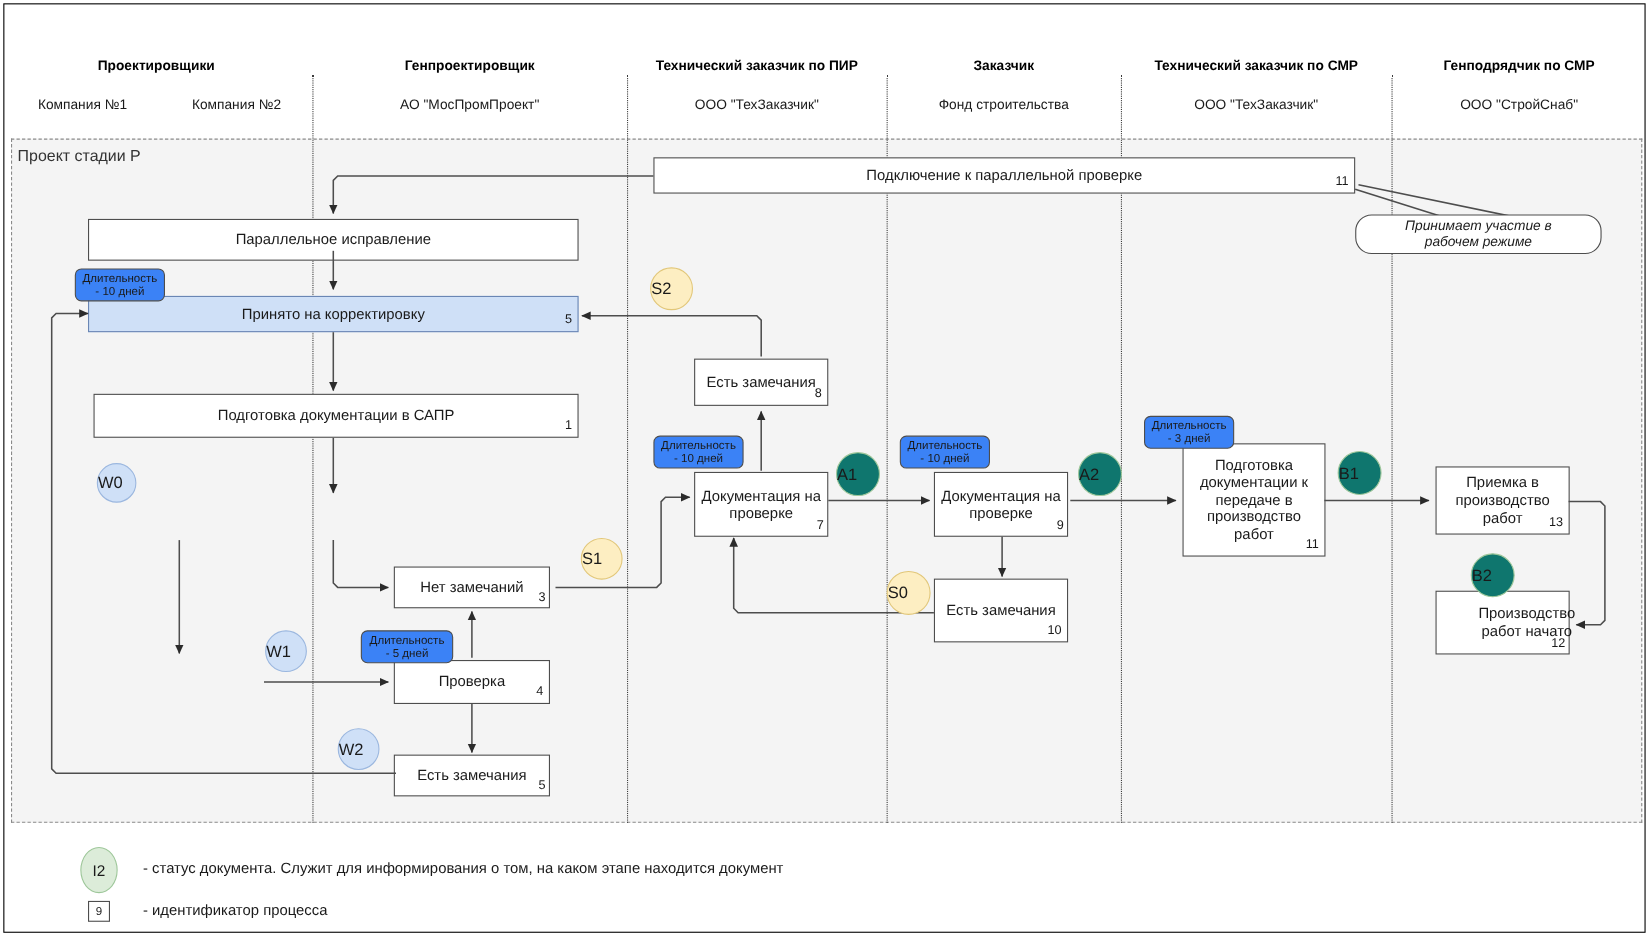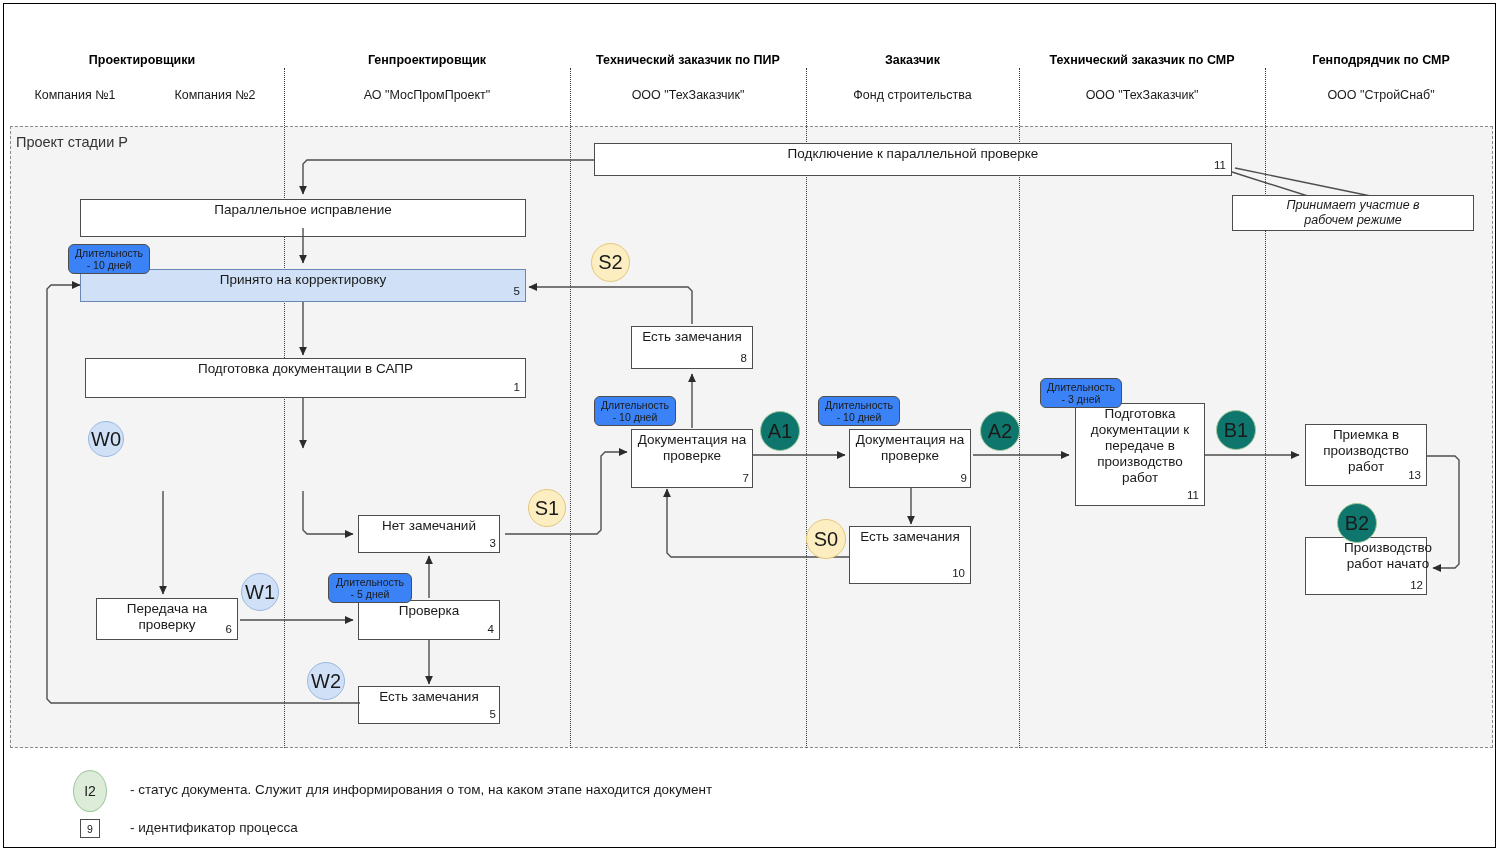--- a/index.html
+++ b/index.html
@@ -69,20 +69,21 @@
     color: #333333;
   }
   .node {
     position: absolute;
     box-sizing: border-box;
     border: 1.2px solid #4d4d4d;
     background: #ffffff;
     color: #1a1a1a;
     font-size: 13.5px;
     display: flex;
+    align-items: center;
     justify-content: center;
     text-align: center;
     line-height: 1.18;
     padding: 2px 4px;
   }
   .node.highlight {
     background: #cfe0f7;
     border-color: #6a86b4;
   }
   .node .num {
@@ -108,22 +109,22 @@
     text-align: center;
     line-height: 1.18;
     padding: 2px 3px;
     z-index: 6;
   }
   .status {
     position: absolute;
     border-radius: 50%;
     display: flex;
     align-items: center;
-    justify-content: center;
-    font-size: 20px;
+    justify-content: flex-start;
+    font-size: 15px;
     color: #1a1a1a;
     z-index: 7;
   }
   .status.blue { background: #cfe0f7; border: 1px solid #9bb7df; }
   .status.yellow { background: #fdeec2; border: 1px solid #e2c779; }
   .status.green { background: #0f766e; border: 1px solid #9ec79a; }
   .note {
     position: absolute;
     box-sizing: border-box;
     border: 1px solid #4d4d4d;
@@ -239,21 +240,21 @@
 
       <path d="M1426,456 L1455,456 L1459,460 L1459,564 L1455,568 L1433,568" marker-end="url(#ah)"></path>
     </g>
   </svg>
 
   <div class="node" style="left:594px; top:143px; width:638px; height:33px;">
     <span>Подключение к параллельной проверке</span>
     <span class="num">11</span>
   </div>
 
-  <div class="note" style="left:1232px; top:195px; width:242px; height:36px;">
+  <div class="note" style="left:1232px; top:195px; width:224px; height:36px;border-radius:15px;">
     <span>
       <span>Принимает участие в</span><br>
       <span>рабочем режиме</span>
     </span>
   </div>
 
   <div class="node" style="left:80px; top:199px; width:446px; height:38px;">
     <span>Параллельное исправление</span>
     <span class="num"></span>
   </div>
@@ -284,24 +285,20 @@
 
   <div class="node" style="left:358px; top:515px; width:142px; height:38px;">
     <span>Нет замечаний</span>
     <span class="num inline-num">3</span>
   </div>
 
   <div class="status blue" style="left:241px; top:573px; width:36px; height:36px;">
     <span>W1</span>
   </div>
 
-  <div class="node" style="left:96px; top:598px; width:142px; height:42px;">
-    <span>Передача на проверку</span>
-    <span class="num">6</span>
-  </div>
 
   <div class="dur" style="left:328px; top:573px; width:84px; height:30px;">
     <span>Длительность</span><br>
     <span>- 5 дней</span>
   </div>
 
   <div class="node" style="left:358px; top:600px; width:142px; height:40px;">
     <span>Проверка</span>
     <span class="num">4</span>
   </div>

